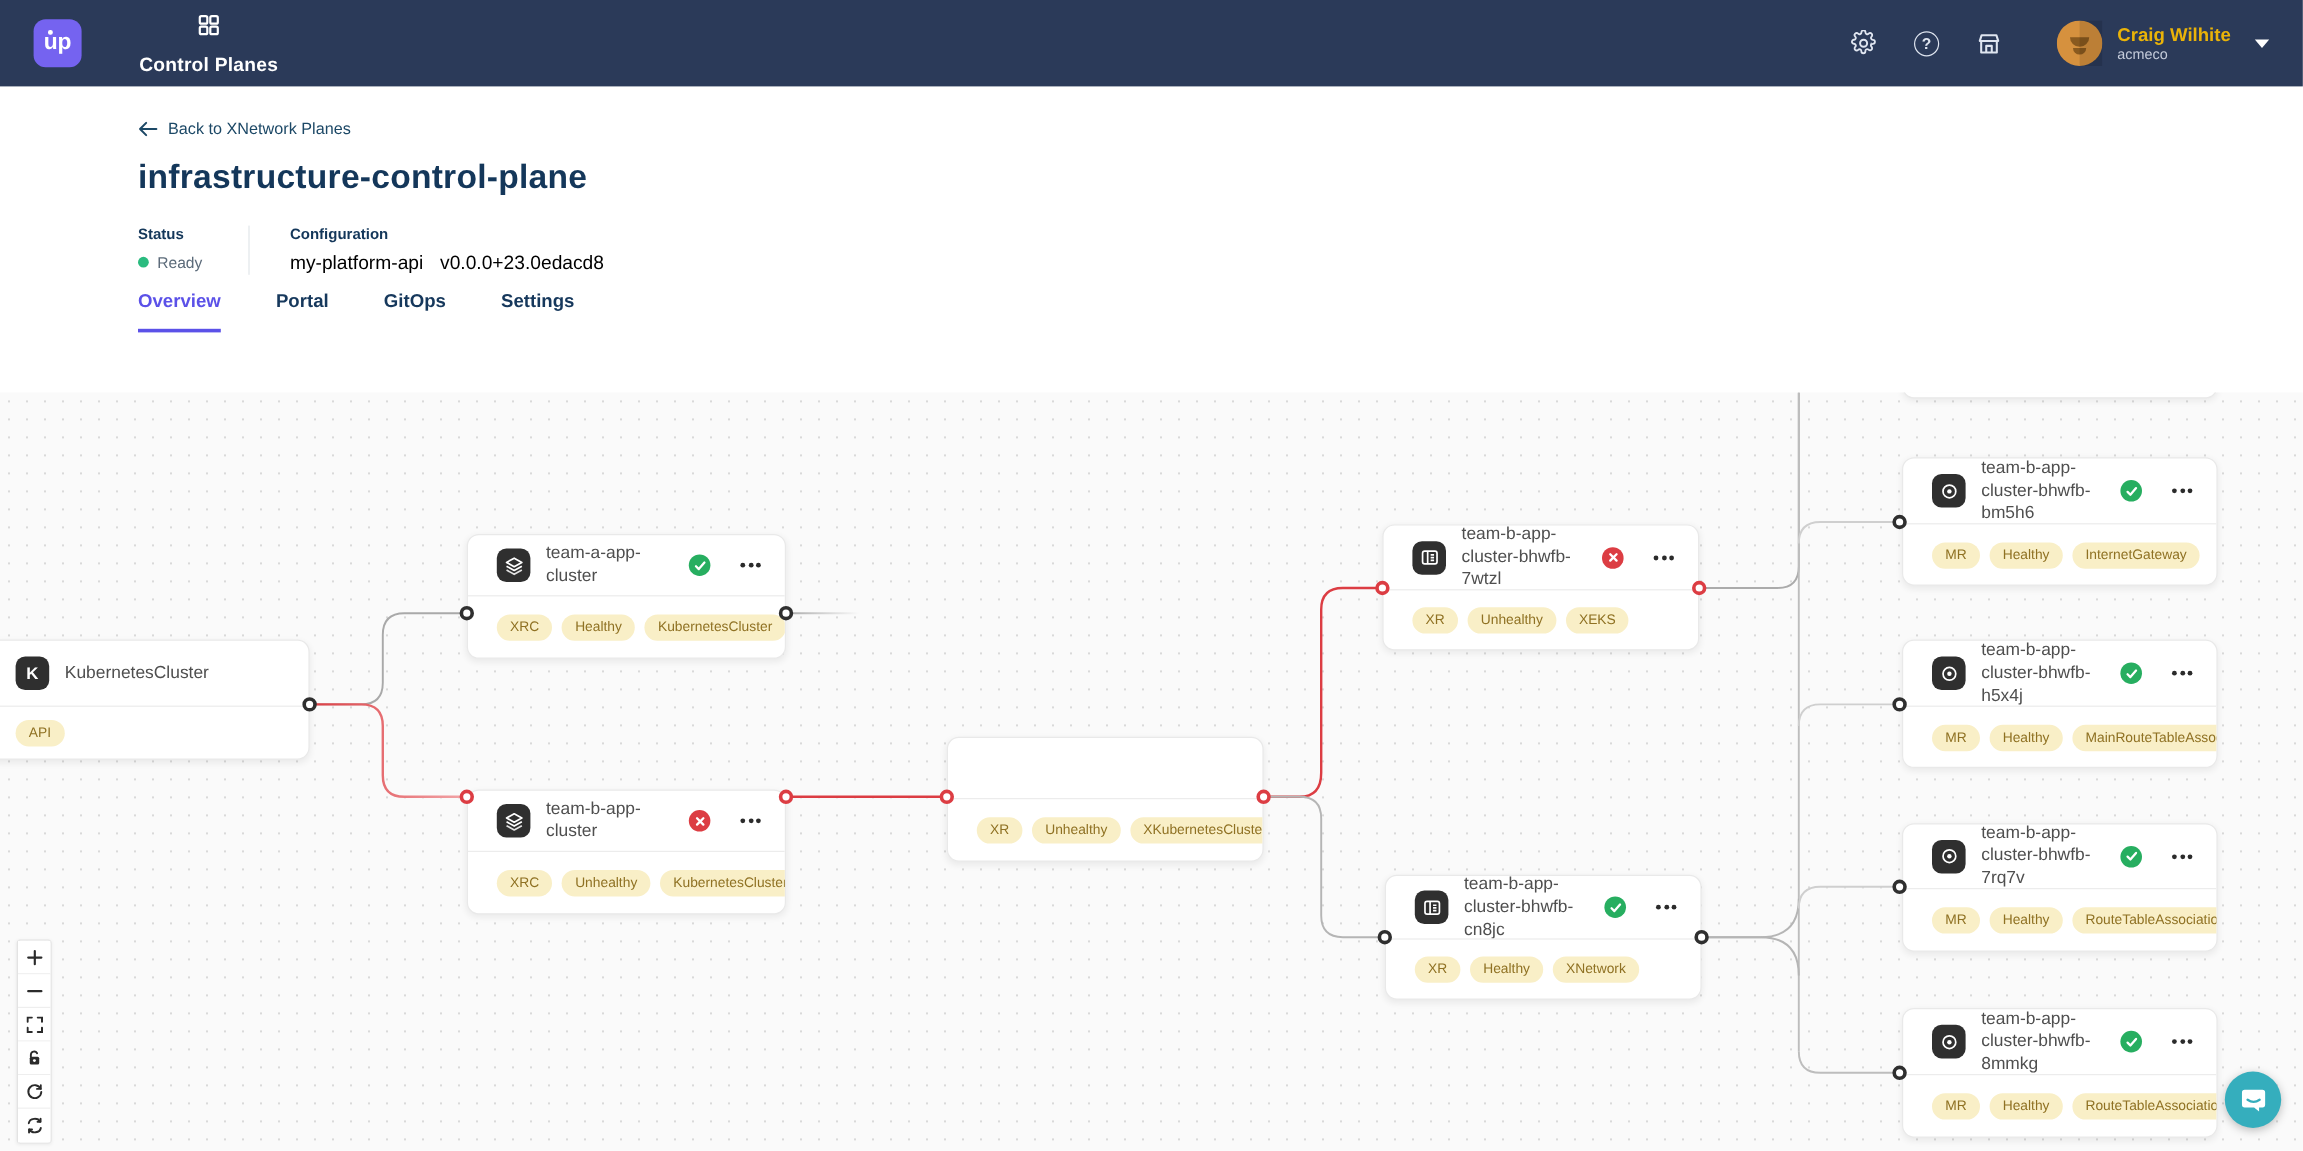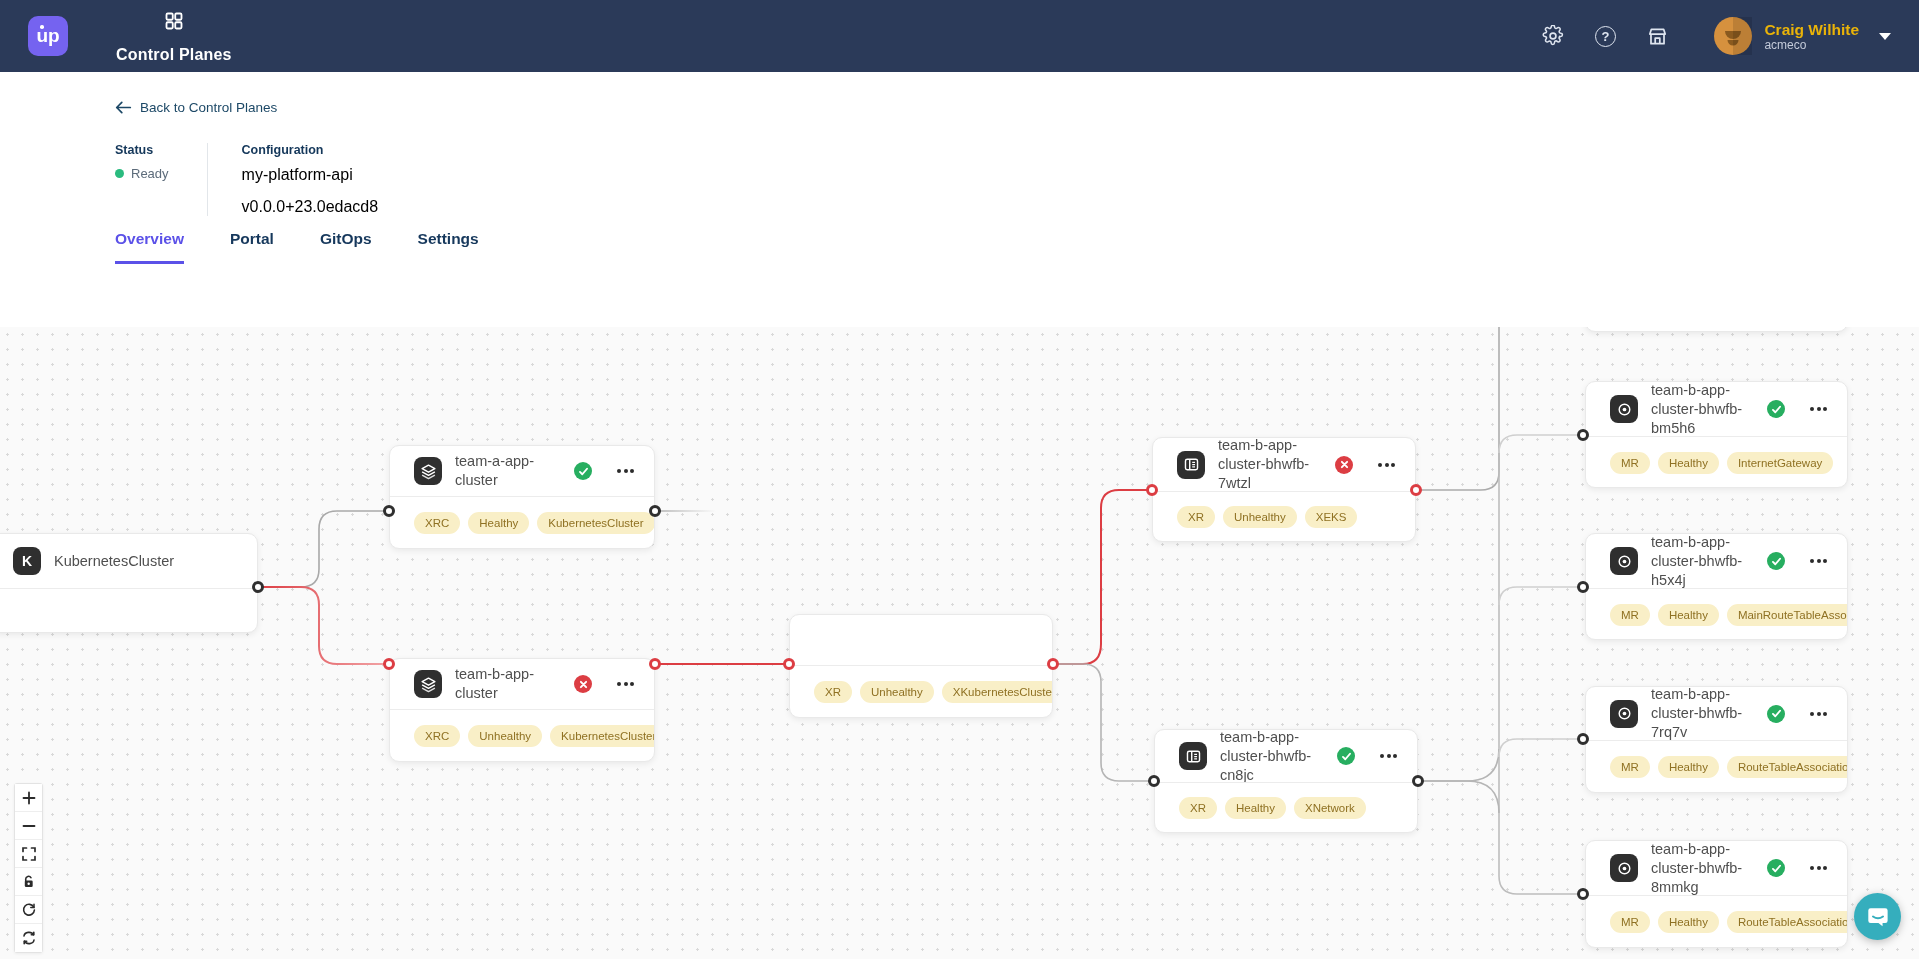--- a/index.html
+++ b/index.html
@@ -34,21 +34,21 @@
   .back-link { display:inline-flex; align-items:center; gap:8px; margin-top:28px;
                color:#1c4866; font-size:13.5px; cursor:pointer; }
   .page-title { margin-top:12px; font-size:28px; font-weight:bold; color:#14375a;
                 letter-spacing:.2px; }
   .meta-row { display:flex; margin-top:24px; }
   .meta-block { display:flex; flex-direction:column; gap:9px; }
   .meta-label { font-size:12.5px; font-weight:bold; color:#14375a; }
   .meta-value { font-size:13px; color:#5c6b7a; display:flex; align-items:center; gap:7px; }
   .status-dot { width:9px; height:9px; border-radius:50%; background:#2abb7f; display:inline-block; }
   .meta-divider { width:1px; background:#e2e6ea; margin:0 34px 0 38px; }
-  .config-values { display:flex; gap:14px;flex-direction:column; }
+  .config-values { display:flex; gap:14px; }
   .tab-bar { display:flex; gap:46px; margin-top:14px; }
   .tab { font-size:15.5px; font-weight:bold; color:#16385c; padding-bottom:13px;
          cursor:pointer; border-bottom:3px solid transparent; }
   .tab.active { color:#5b51e8; border-bottom-color:#5b51e8; }
 
   
   .canvas { position:absolute; left:0; top:327px; width:1919px; height:632px;
             background:#fafafa;
             background-image:radial-gradient(#d9d9d9 1px, transparent 1.3px);
             background-size:15px 15px; overflow:hidden; }
@@ -141,22 +141,23 @@
       <span class="chevron-down"></span>
     </div>
   </div>
 </nav>
 
 <header class="page-header">
   <div class="back-link">
     <svg width="17" height="15" viewBox="0 0 20 16" fill="none" stroke="#1c4866" stroke-width="2" stroke-linecap="round" stroke-linejoin="round">
       <path d="M18 8 H2 M8 2 L2 8 L8 14"></path>
     </svg>
-    <span>Back to Control Planes</span>
+    <span>Back to XNetwork Planes</span>
   </div>
+  <h1 class="page-title">infrastructure-control-plane</h1>
   <div class="meta-row">
     <div class="meta-block">
       <span class="meta-label">Status</span>
       <span class="meta-value">
         <span class="status-dot"></span>
         <span>Ready</span>
       </span>
     </div>
     <div class="meta-divider"></div>
     <div class="meta-block">
@@ -206,20 +207,23 @@
   </svg>
   <div id="nodes-layer">
       <div class="node" style="left: -12px; top: 206px; width: 270px; height: 100px;">
         <div class="node-header" style="height: 54px;">
           <span class="icon-box">
             <span>K</span>
           </span>
           <span class="node-title">KubernetesCluster</span>
         </div>
         <div class="node-divider" style="top: 54px;"></div>
+        <div class="node-badges" style="top: 54px; height: 46px;">
+          <span class="badge">API</span>
+        </div>
       </div>
       <div class="node" style="left: 389px; top: 118px; width: 266px; height: 104px;">
         <div class="node-header" style="height: 50px;">
           <span class="icon-box">
             <svg width="17" height="17" viewBox="0 0 24 24" fill="none" stroke="#fff" stroke-width="2" stroke-linejoin="round">
               <path d="M12 3 L21 8 L12 13 L3 8 Z"></path>
               <path d="M3 12.5 L12 17.5 L21 12.5"></path>
               <path d="M3 17 L12 22 L21 17" opacity="0.85"></path>
             </svg>
           </span>

